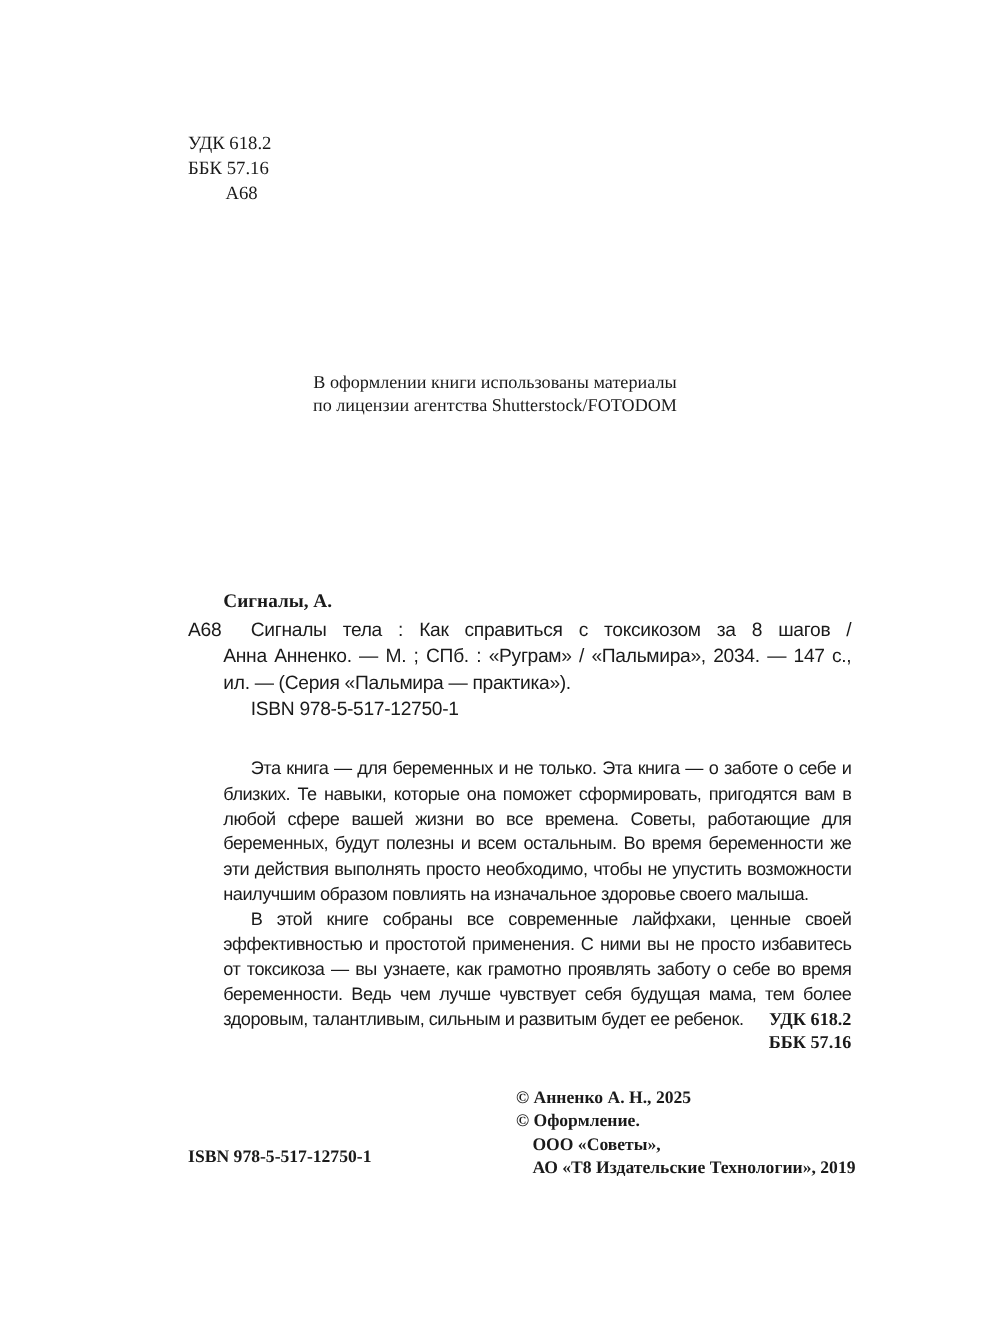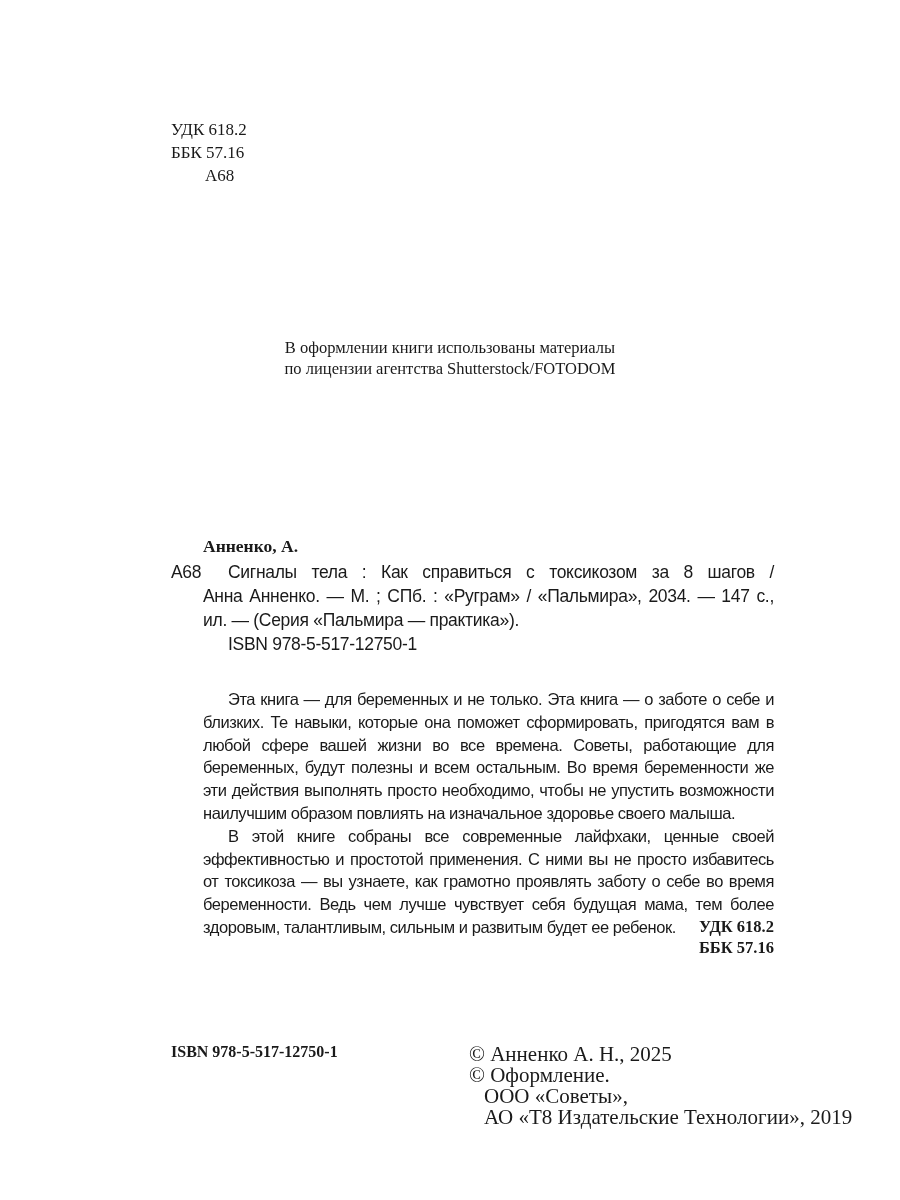--- a/index.html
+++ b/index.html
@@ -10,39 +10,39 @@
     .credit { left: 0; width: 900px; top: 325px; text-align: center; font-size: 16.5px; line-height: 21px; margin-top: 12px; }
     .author { left: 203px; top: 536px; font-size: 17.5px; font-weight: bold; }
     .biblio { left: 171px; top: 560px; width: 603px; font-size: 17.5px; line-height: 24px; font-family: "Liberation Sans", "DejaVu Sans", sans-serif; font-stretch: condensed; letter-spacing: -0.3px; }
     .biblio .code { position: absolute; left: 0; top: 0; }
     .biblio .text { margin-left: 32px; text-align: justify; text-align-last: left; }
     .biblio .l1 { display: block; margin-left: 25px; text-align: justify; text-align-last: justify; }
     .isbn-line { left: 228px; top: 634px; font-size: 17.5px; font-family: "Liberation Sans", "DejaVu Sans", sans-serif; letter-spacing: -0.3px; }
     .annotation { left: 203px; top: 688px; width: 571px; font-size: 16.5px; line-height: 22.8px; font-family: "Liberation Sans", "DejaVu Sans", sans-serif; letter-spacing: -0.45px; }
     .annotation p { margin: 0; text-indent: 25px; text-align: justify; }
     .bottom-codes { left: 600px; top: 916px; width: 174px; text-align: right; font-size: 16.5px; line-height: 21px; font-weight: bold; }
-    .copyright { left: 469px; top: 1044px; font-size: 21px; line-height: 21px; }
+    .copyright { left: 469px; top: 988px; font-size: 16px; line-height: 21px; font-weight: bold; }
     .copyright .indent { padding-left: 15px; }
     .isbn-bottom { left: 171px; top: 1043px; font-size: 16px; font-weight: bold; }
   </style>
 </head>
 <body>
 
 <div class="abs top-codes">
   <div>УДК 618.2</div>
   <div>ББК 57.16</div>
   <div class="indent">А68</div>
 </div>
 
 <div class="abs credit">
   <div>В оформлении книги использованы материалы</div>
   <div>по лицензии агентства Shutterstock/FOTODOM</div>
 </div>
 
-<div class="abs author">Анненко, А.</div>
+<div class="abs author">Сигналы, А.</div>
 
 <div class="abs biblio">
   <span class="code">А68</span>
   <div class="text">
     <span class="l1">Сигналы тела : Как справиться с токсикозом за 8 шагов /</span>
     <span>Анна Анненко. — М. ; СПб. : «Руграм» / «Пальмира», 2034. — 147 с., ил. — (Серия «Пальмира — практика»).</span>
   </div>
 </div>
 
 <div class="abs isbn-line">ISBN 978-5-517-12750-1</div>

